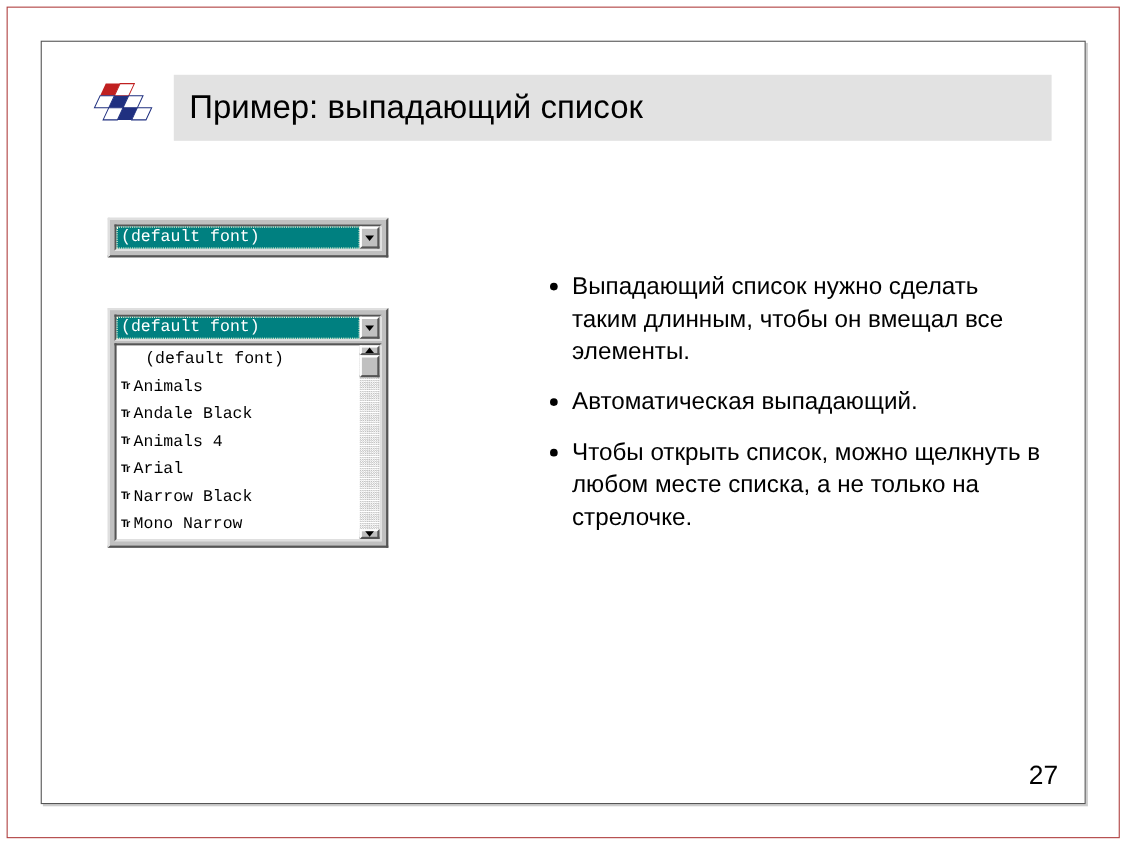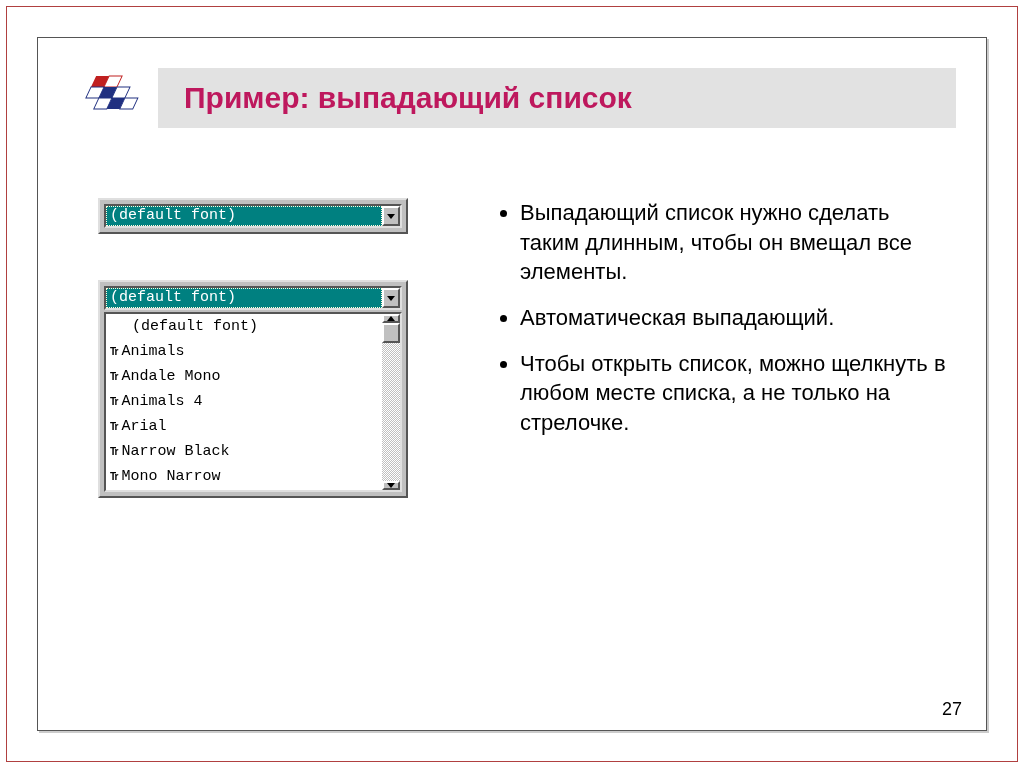--- a/index.html
+++ b/index.html
@@ -27,57 +27,57 @@
   .header {
     position: absolute;
     top: 30px; left: 120px; right: 30px;
     height: 60px;
     background: #e2e2e2;
     display: flex;
     align-items: center;
     padding-left: 14px;
   }
   .header h1 {
-    margin: 12px;
+    margin: 0;
     font-size: 30px;
-    font-weight: bold;
-    color: #be185d;
+    font-weight: normal;
+    color: #000000;
   }
   .logo {
     position: absolute;
     top: 34px; left: 34px;
     width: 80px; height: 50px;
   }
   .columns {
     position: absolute;
     top: 160px;
     left: 60px;
     right: 40px;
     bottom: 40px;
     display: flex;
     gap: 60px;
   }
   .left-col  { flex: 0 0 340px; }
-  .right-col { flex: 1; }
+  .right-col { flex: 1; margin-top: 47px; }
 
   .bullets {
     font-size: 22px;
     line-height: 1.35;
     color: #000;
   }
   .bullets ul { margin: 0; padding-left: 22px; }
   .bullets li { margin-bottom: 16px; }
 
   
   .win-frame {
     border: 2px solid;
     border-color: #dfdfdf #555 #555 #dfdfdf;
     background: #c0c0c0;
     padding: 4px;
-    width: 310px;
+    width: 255px;
     position: relative;
   }
   .win-frame.with-shadow::after{
     content:"";
     position:absolute;
     top:4px; left:4px; right:-4px; bottom:-4px;
     background:#bbb;
     z-index:-1;
   }
   .combo {
@@ -145,21 +145,21 @@
     position: absolute; top: 0; left: 0; right: 0; height: 20px;
     background: #c0c0c0;
     border: 2px solid; border-color: #fff #555 #555 #fff;
   }
   .tri-down { width:0;height:0;border-left:4px solid transparent;border-right:4px solid transparent;border-top:5px solid #000; }
   .tri-up   { width:0;height:0;border-left:4px solid transparent;border-right:4px solid transparent;border-bottom:5px solid #000; }
 
   .page-num {
     position: absolute;
     bottom: 10px; right: 24px;
-    font-size: 18px;
+    font-size: 24px;
     color: #000;
   }
 </style>
 </head>
 <body>
 
 <div class="outer-frame">
   <div class="inner-frame">
 
     <div class="logo">
@@ -207,21 +207,21 @@
               <div class="row">
                 <span class="tt-icon"></span>
                 <span style="padding-left:18px">(default font)</span>
               </div>
               <div class="row">
                 <span class="tt-icon">Tr</span>
                 <span>Animals</span>
               </div>
               <div class="row">
                 <span class="tt-icon">Tr</span>
-                <span>Andale Mono</span>
+                <span>Andale Black</span>
               </div>
               <div class="row">
                 <span class="tt-icon">Tr</span>
                 <span>Animals 4</span>
               </div>
               <div class="row">
                 <span class="tt-icon">Tr</span>
                 <span>Arial</span>
               </div>
               <div class="row">

